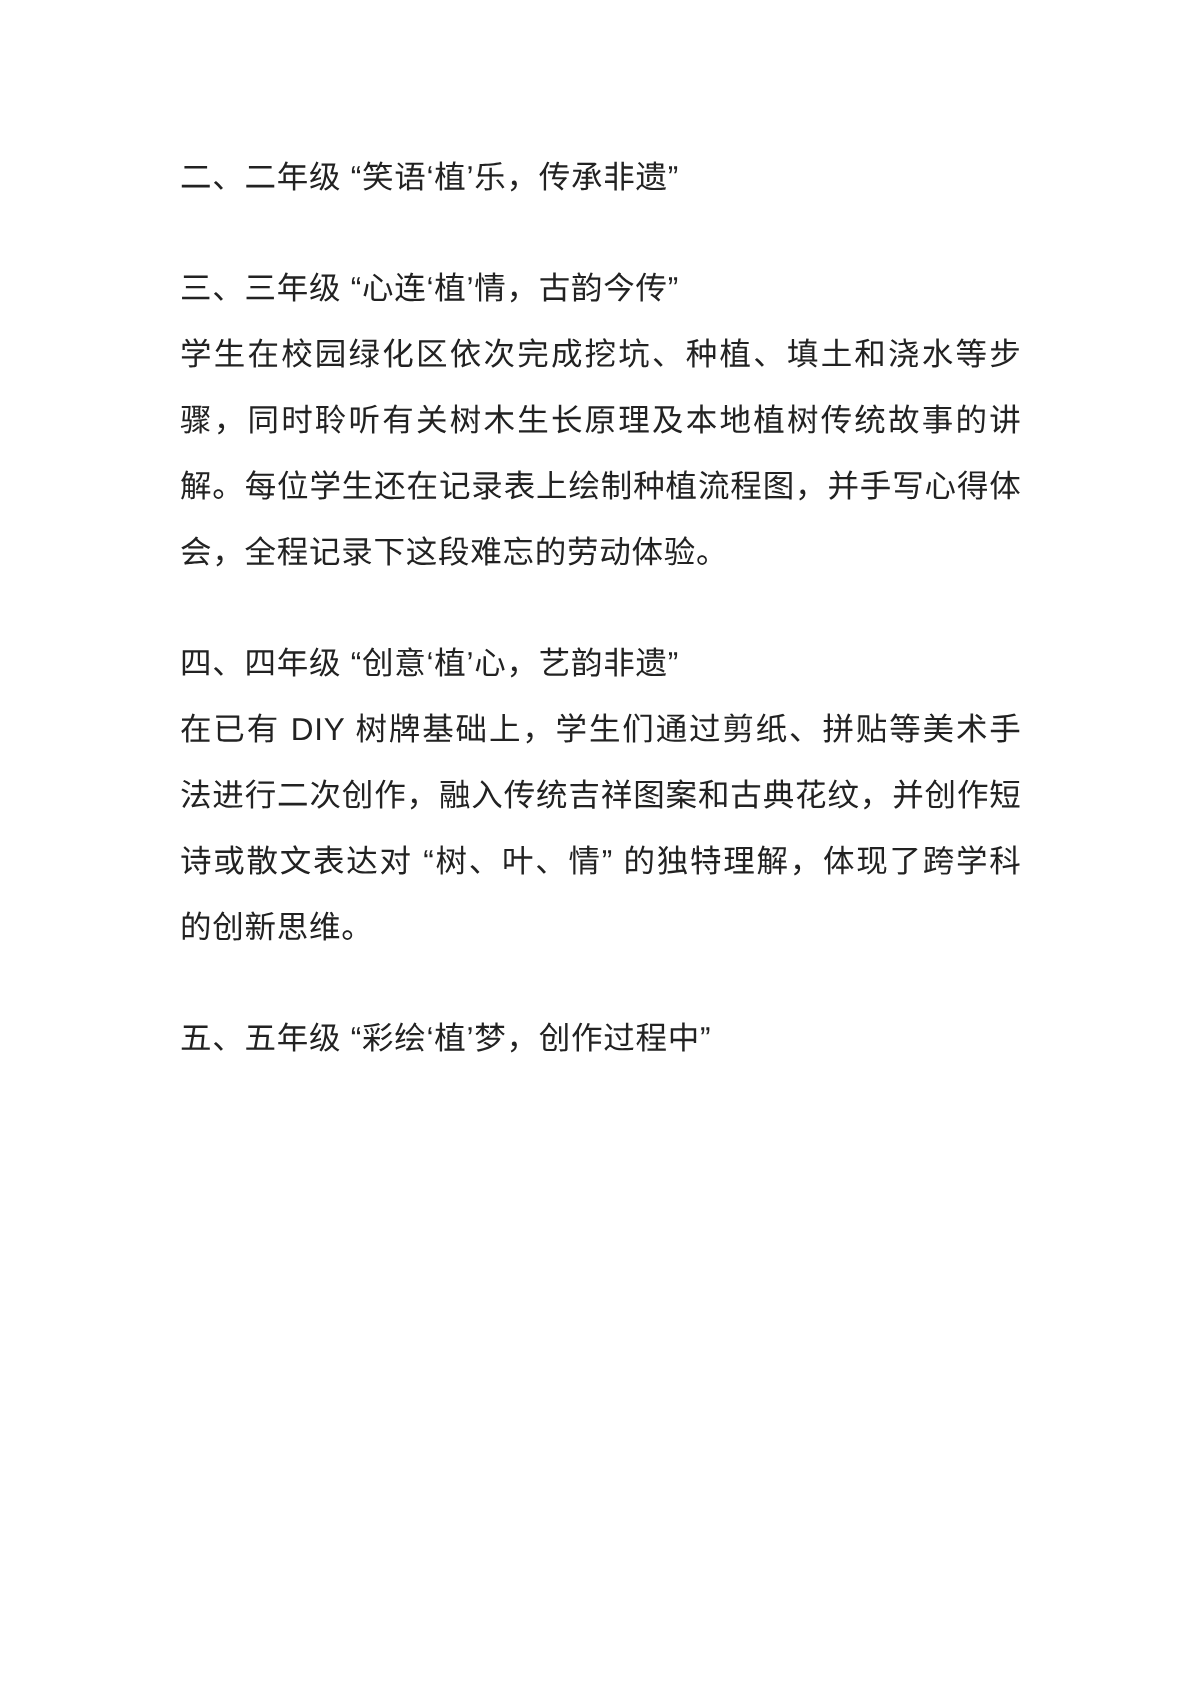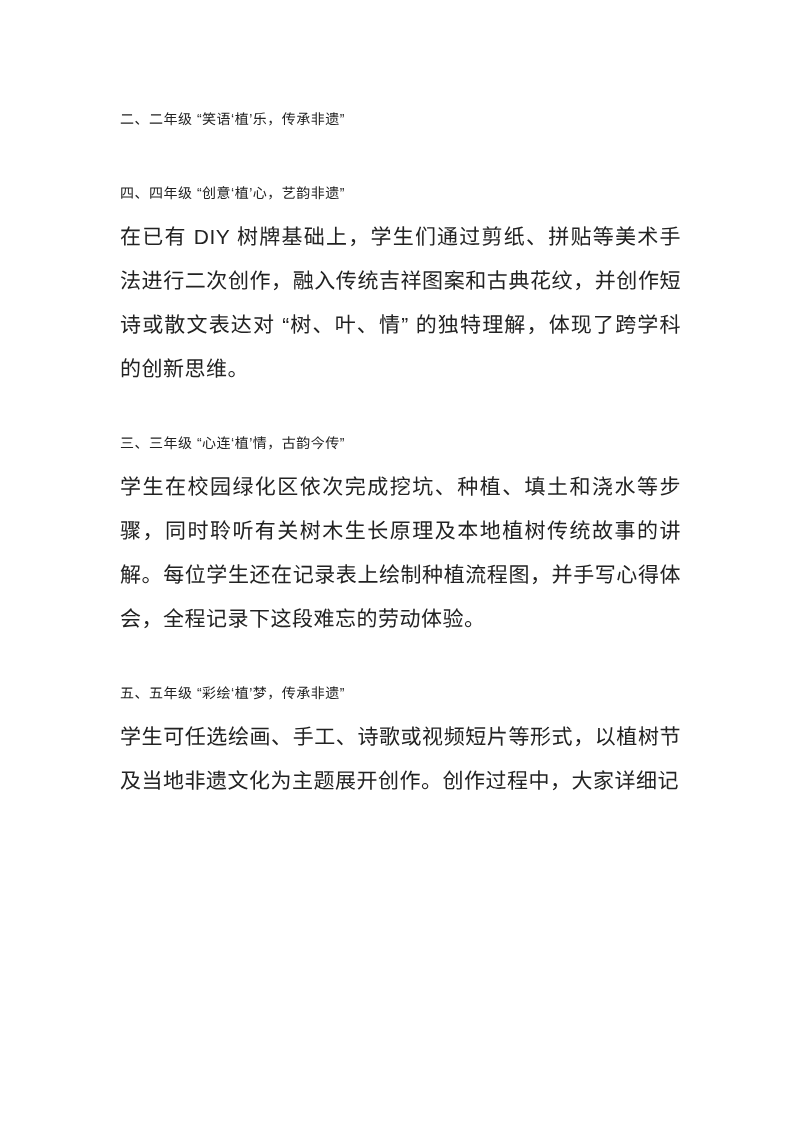--- a/index.html
+++ b/index.html
@@ -21,21 +21,21 @@
     color: #222222;
     font-family: "Liberation Sans", sans-serif;
     font-size: 21px;
     line-height: 44px;
     letter-spacing: 0.5px;
   }
   .doc-section { margin: 0; }
   .doc-section + .doc-section { margin-top: 30px; }
   .section-heading {
     margin: 0;
-    font-size: 14px;
+    font-size: 21px;
     font-weight: 400;
     line-height: 44px;
     white-space: nowrap;
   }
   .section-body {
     margin: 0;
     text-align: justify;
     text-justify: inter-character;
     word-break: break-all;
   }
@@ -43,27 +43,26 @@
 </head>
 <body>
 
 <div class="doc-page">
 
   <section class="doc-section">
     <h2 class="section-heading">二、二年级 “笑语‘植’乐，传承非遗”</h2>
   </section>
 
   <section class="doc-section">
+    <h2 class="section-heading">三、三年级 “心连‘植’情，古韵今传”</h2>
+    <p class="section-body">学生在校园绿化区依次完成挖坑、种植、填土和浇水等步骤，同时聆听有关树木生长原理及本地植树传统故事的讲解。每位学生还在记录表上绘制种植流程图，并手写心得体会，全程记录下这段难忘的劳动体验。</p>
+  </section>
+
+  <section class="doc-section">
     <h2 class="section-heading">四、四年级 “创意‘植’心，艺韵非遗”</h2>
     <p class="section-body">在已有 DIY 树牌基础上，学生们通过剪纸、拼贴等美术手法进行二次创作，融入传统吉祥图案和古典花纹，并创作短诗或散文表达对 “树、叶、情” 的独特理解，体现了跨学科的创新思维。</p>
   </section>
 
   <section class="doc-section">
-    <h2 class="section-heading">三、三年级 “心连‘植’情，古韵今传”</h2>
-    <p class="section-body">学生在校园绿化区依次完成挖坑、种植、填土和浇水等步骤，同时聆听有关树木生长原理及本地植树传统故事的讲解。每位学生还在记录表上绘制种植流程图，并手写心得体会，全程记录下这段难忘的劳动体验。</p>
-  </section>
-
-  <section class="doc-section">
-    <h2 class="section-heading">五、五年级 “彩绘‘植’梦，传承非遗”</h2>
-    <p class="section-body">学生可任选绘画、手工、诗歌或视频短片等形式，以植树节及当地非遗文化为主题展开创作。创作过程中，大家详细记</p>
+    <h2 class="section-heading">五、五年级 “彩绘‘植’梦，创作过程中”</h2>
   </section>
 
 </div>
 
 </body></html>

